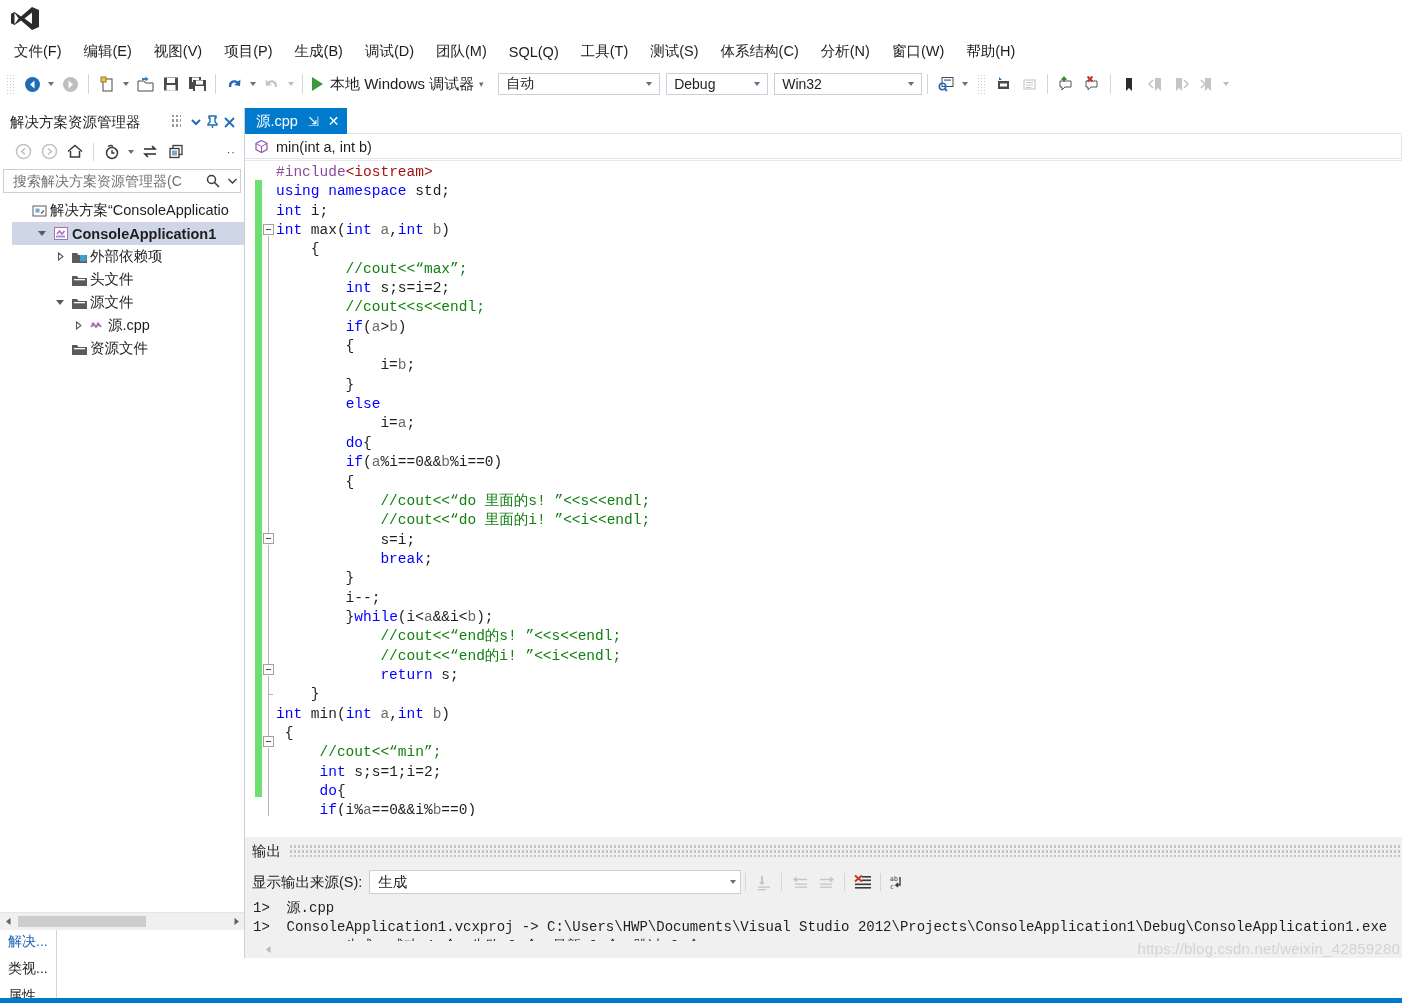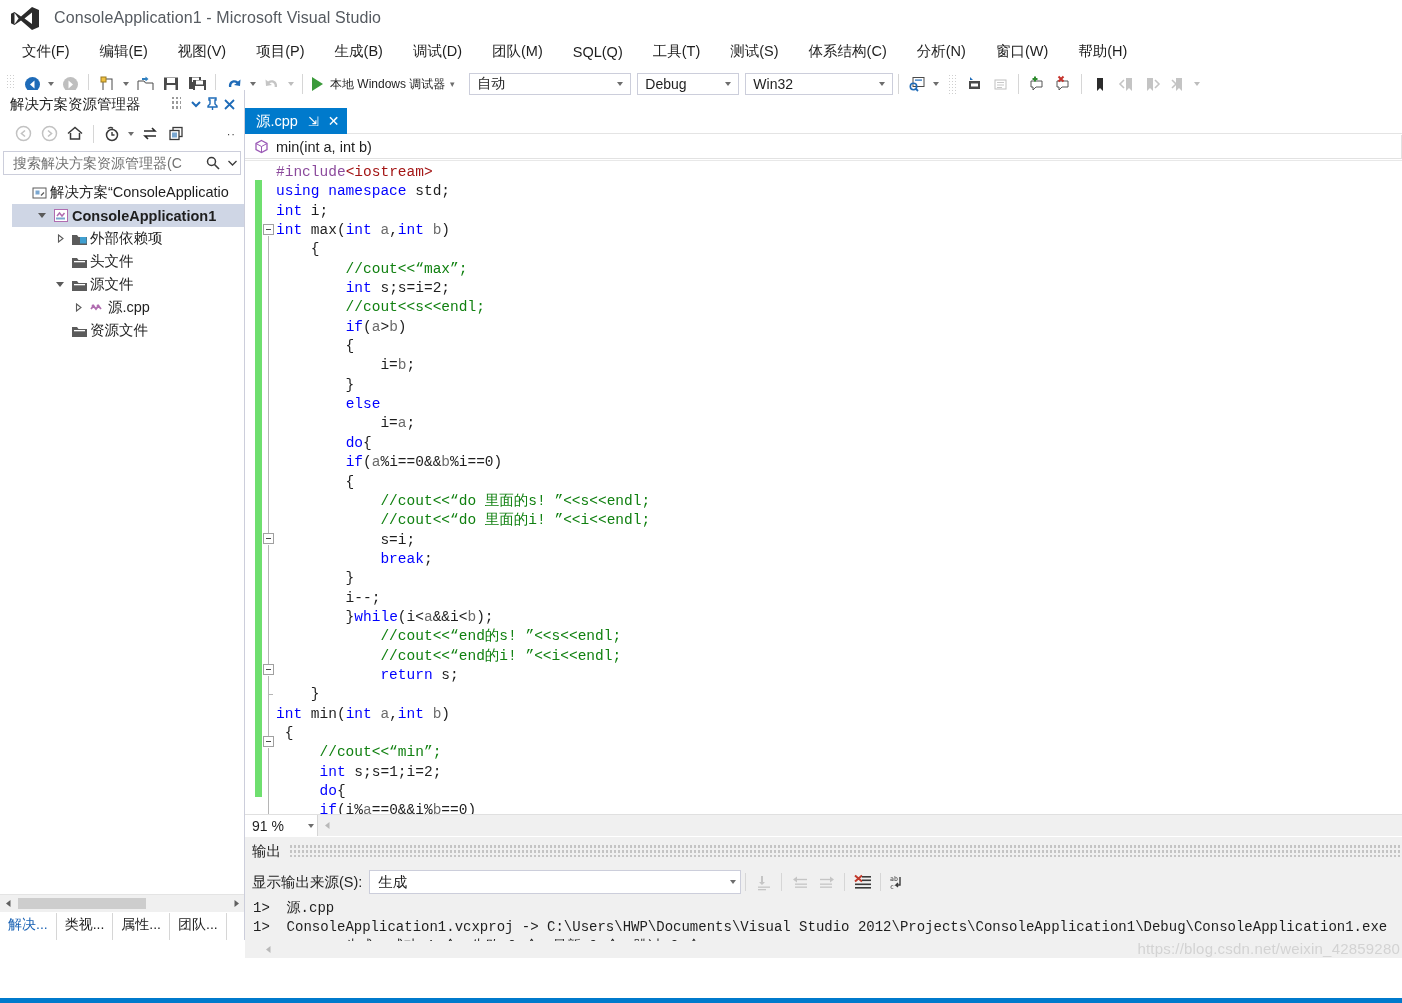--- a/index.html
+++ b/index.html
@@ -31,54 +31,53 @@
 
   
   .menubar {
     position: absolute; left: 0; top: 36px; width: 1402px; height: 31px;
     background: #ffffff; display: flex; align-items: center; padding-left: 14px;
   }
   .menu-item {
     font-size: 14.5px; color: #1e1e1e; padding: 2px 12px 2px 0; margin-right: 10px;
     white-space: nowrap; cursor: default;
     font-family: "Liberation Sans", sans-serif;
-    margin-left: 8px;
   }
 
   
   .toolbar {
     position: absolute; left: 0; top: 67px; width: 1402px; height: 34px;
     background: #ffffff; display: flex; align-items: center;
     border-bottom: 1px solid #ffffff;
   }
   .grip { width: 9px; height: 20px; margin: 0 4px 0 6px;
     background-image: radial-gradient(#c8c8c8 1px, transparent 1px);
     background-size: 3px 3px; opacity:.9;}
   .tb-btn { width: 26px; height: 26px; display:flex; align-items:center; justify-content:center; cursor:default;}
   .tb-caret { width: 12px; height: 26px; display:flex; align-items:center; justify-content:center;}
   .tb-caret::after { content:""; border-left:3.5px solid transparent; border-right:3.5px solid transparent;
                      border-top:4px solid #6d6d6d; }
   .tb-caret.dim::after { border-top-color:#bdbdbd; }
   .tb-sep { width: 1px; height: 20px; background: #d6d6d6; margin: 0 5px; }
   .run-btn { display:flex; align-items:center; height:26px; padding:0 4px; cursor:default; }
   .run-tri { width:0;height:0;border-left:11px solid #3a9a3a;border-top:7px solid transparent;border-bottom:7px solid transparent;margin-right:7px;}
-  .run-label { font-size:12px; color:#1e1e1e; white-space:nowrap; }
+  .run-label { font-size:15px; color:#1e1e1e; white-space:nowrap; }
   .combo {
     height: 22px; border: 1px solid #cccedb; background:#fff;
     display:flex; align-items:center; justify-content:space-between;
     font-size: 14px; color:#1e1e1e; padding: 0 3px 0 7px; margin-left:6px;
     box-sizing:border-box;
   }
   .combo .cv { overflow:hidden; white-space:nowrap; }
   .combo .ca { width:14px; display:flex;align-items:center;justify-content:center; }
   .combo .ca::after { content:""; border-left:3.5px solid transparent;border-right:3.5px solid transparent;border-top:4px solid #6d6d6d;}
 
   
   .solex {
-    position: absolute; left: 0; top: 90px; width: 244px; height: 850px;
+    position: absolute; left: 0; top: 108px; width: 244px; height: 850px;
     background: #ffffff; border-right: 1px solid #cccedb;
     display: flex; flex-direction: column;
   }
   .solex-head { height: 28px; display:flex; align-items:center; padding: 0 6px 0 10px; }
   .solex-title { font-size: 14.5px; color: #1e1e1e; flex: 1; white-space:nowrap; }
   .hdr-dots { width:10px;height:14px;
      background-image: radial-gradient(#9a9a9a 1px, transparent 1px);
      background-size:4px 5px; background-position: 0 3px; margin-right:6px; }
   .hdr-btn { width: 17px; height:17px; display:flex;align-items:center;justify-content:center;cursor:default;}
   .solex-tools { height: 31px; display: flex; align-items: center; padding-left: 10px; }
@@ -107,21 +106,21 @@
   .trow .tlbl { color:#1e1e1e; overflow:hidden; }
   .trow .tlbl.bold { font-weight: bold; }
 
   .se-hscroll {
     height: 17px; background:#f0f0f0; display:flex; align-items:center; border-top:1px solid #e4e4e4;
   }
   .hs-arrow { width:16px; height:16px; display:flex;align-items:center;justify-content:center;}
   .hs-track { flex:1; height:13px; background:#f0f0f0; position:relative;}
   .hs-thumb { position:absolute; left:2px; top:1px; height:11px; width:128px; background:#cdcdcd;}
 
-  .se-tabs { height: 28px; display:flex; align-items:flex-end; background:#fff; }
+  .se-tabs { height: 28px; display:flex; align-items:flex-start; background:#fff;flex-direction:column; }
   .se-tab {
     font-size:14px; color:#1e1e1e; padding: 3px 8px 6px 8px; border-right:1px solid #d6d6d6;
     white-space:nowrap; cursor:default;
   }
   .se-tab.active { color:#1b63b5; }
 
   
   .editor-area {
     position: absolute; left: 245px; top: 108px; width: 1157px; height: 728px; background:#ffffff;
   }
@@ -218,21 +217,20 @@
 <body>
 
 <div class="vs-root">
 
   <div class="titlebar">
     <svg class="vs-logo" viewBox="0 0 30 26">
       <path d="M22 2 L29 5 L29 22 L22 25 L11 15.5 L4.5 20 L1 18.2 L1 8.8 L4.5 7 L11 11.5 Z" fill="#2b2b2b"></path>
       <path d="M22 7.5 L22 19 L14.5 13.4 Z" fill="#ffffff"></path>
       <path d="M4.5 7.8 L4.5 19.2 L8.6 13.4 Z" fill="#ffffff"></path>
     </svg>
-    <div class="title-text">ConsoleApplication1 - Microsoft Visual Studio</div>
   </div>
 
   <div class="menubar">
     <div class="menu-item">文件(F)</div>
     <div class="menu-item">编辑(E)</div>
     <div class="menu-item">视图(V)</div>
     <div class="menu-item">项目(P)</div>
     <div class="menu-item">生成(B)</div>
     <div class="menu-item">调试(D)</div>
     <div class="menu-item">团队(M)</div>
@@ -625,31 +623,20 @@
         <div class="fold-line" style="top:515px; height:18px;"></div>
         <div class="fold-tick" style="top:533px;"></div>
         <div class="fold-line" style="top:533px; height:45px;"></div>
         <div class="fold-tick" style="top:578px;"></div>
         <div class="fold-box" style="top:575px;"></div>
         <div class="fold-line" style="top:587px; height:70px;"></div>
       </div>
       <div class="code" id="code-body"><div class="ln"><span class="pp">#include</span><span class="ppstr">&lt;iostream&gt;</span></div><div class="ln"><span class="kw">using namespace</span><span class="id"> std;</span></div><div class="ln"><span class="kw">int</span><span class="id"> i;</span></div><div class="ln"><span class="kw">int</span><span class="id"> max(</span><span class="kw">int</span><span class="id"> </span><span class="var">a</span><span class="id">,</span><span class="kw">int</span><span class="id"> </span><span class="var">b</span><span class="id">)</span></div><div class="ln"><span class="id">    {</span></div><div class="ln"><span class="cm">        //cout&lt;&lt;“max”;</span></div><div class="ln"><span class="id">        </span><span class="kw">int</span><span class="id"> s;s=i=2;</span></div><div class="ln"><span class="cm">        //cout&lt;&lt;s&lt;&lt;endl;</span></div><div class="ln"><span class="id">        </span><span class="kw">if</span><span class="id">(</span><span class="var">a</span><span class="id">&gt;</span><span class="var">b</span><span class="id">)</span></div><div class="ln"><span class="id">        {</span></div><div class="ln"><span class="id">            i=</span><span class="var">b</span><span class="id">;</span></div><div class="ln"><span class="id">        }</span></div><div class="ln"><span class="id">        </span><span class="kw">else</span></div><div class="ln"><span class="id">            i=</span><span class="var">a</span><span class="id">;</span></div><div class="ln"><span class="id">        </span><span class="kw">do</span><span class="id">{</span></div><div class="ln"><span class="id">        </span><span class="kw">if</span><span class="id">(</span><span class="var">a</span><span class="id">%i==0&amp;&amp;</span><span class="var">b</span><span class="id">%i==0)</span></div><div class="ln"><span class="id">        {</span></div><div class="ln"><span class="cm">            //cout&lt;&lt;“do 里面的s! ”&lt;&lt;s&lt;&lt;endl;</span></div><div class="ln"><span class="cm">            //cout&lt;&lt;“do 里面的i! ”&lt;&lt;i&lt;&lt;endl;</span></div><div class="ln"><span class="id">            s=i;</span></div><div class="ln"><span class="id">            </span><span class="kw">break</span><span class="id">;</span></div><div class="ln"><span class="id">        }</span></div><div class="ln"><span class="id">        i--;</span></div><div class="ln"><span class="id">        }</span><span class="kw">while</span><span class="id">(i&lt;</span><span class="var">a</span><span class="id">&amp;&amp;i&lt;</span><span class="var">b</span><span class="id">);</span></div><div class="ln"><span class="cm">            //cout&lt;&lt;“end的s! ”&lt;&lt;s&lt;&lt;endl;</span></div><div class="ln"><span class="cm">            //cout&lt;&lt;“end的i! ”&lt;&lt;i&lt;&lt;endl;</span></div><div class="ln"><span class="id">            </span><span class="kw">return</span><span class="id"> s;</span></div><div class="ln"><span class="id">    }</span></div><div class="ln"><span class="kw">int</span><span class="id"> min(</span><span class="kw">int</span><span class="id"> </span><span class="var">a</span><span class="id">,</span><span class="kw">int</span><span class="id"> </span><span class="var">b</span><span class="id">)</span></div><div class="ln"><span class="id"> {</span></div><div class="ln"><span class="cm">     //cout&lt;&lt;“min”;</span></div><div class="ln"><span class="id">     </span><span class="kw">int</span><span class="id"> s;s=1;i=2;</span></div><div class="ln"><span class="id">     </span><span class="kw">do</span><span class="id">{</span></div><div class="ln"><span class="id">     </span><span class="kw">if</span><span class="id">(i%</span><span class="var">a</span><span class="id">==0&amp;&amp;i%</span><span class="var">b</span><span class="id">==0)</span></div></div>
     </div>
 
-    <div class="editor-bottom">
-      <div class="zoom-combo">
-        <span>91 %</span>
-        <span class="ca"></span>
-      </div>
-      <div class="eb-arrow">
-        <svg width="9" height="9" viewBox="0 0 9 9">
-            <path d="M6.5 1 L2 4.5 L6.5 8 Z" fill="#b8b8b8"></path>
-          </svg>
-      </div>
-    </div>
   </div>
 
   <div class="outpanel">
     <div class="out-head">
       <div class="out-title">输出</div>
       <div class="out-grip"></div>
     </div>
     <div class="out-tools">
       <div class="out-lbl">显示输出来源(S):</div>
       <div class="out-combo">

